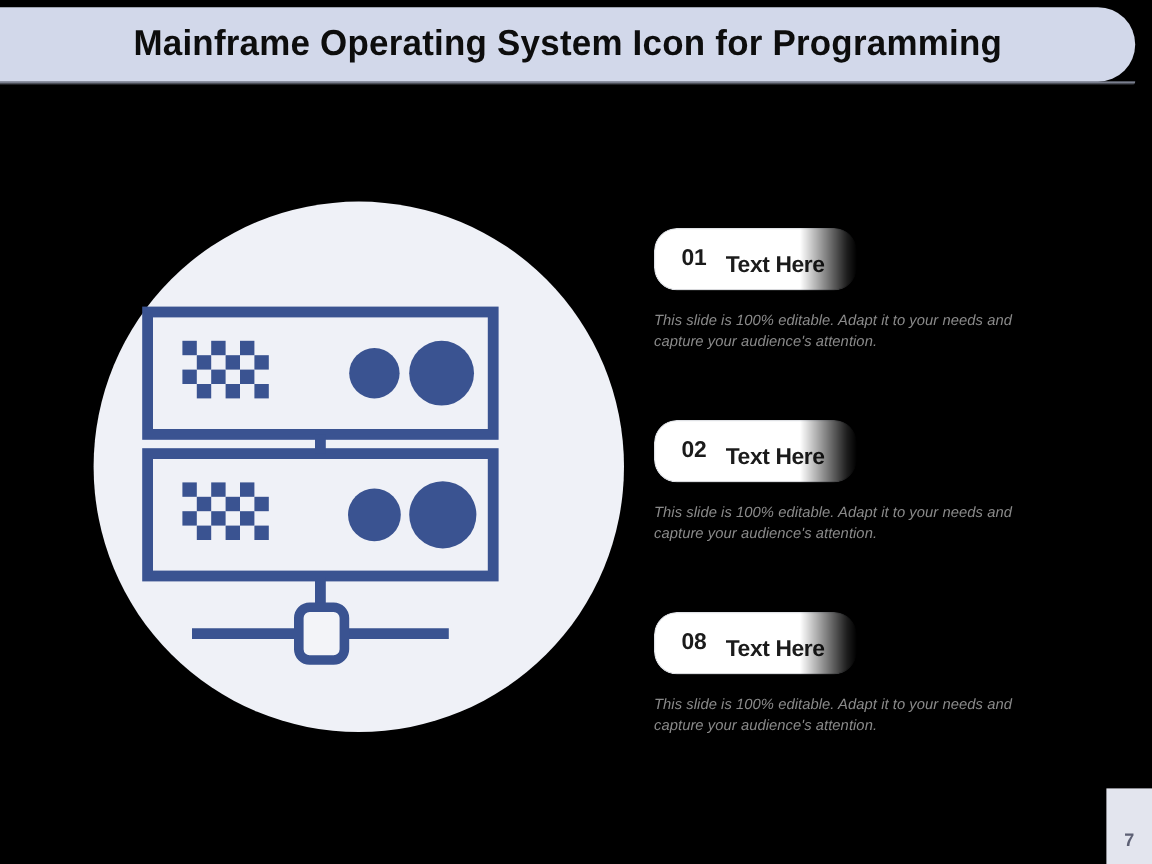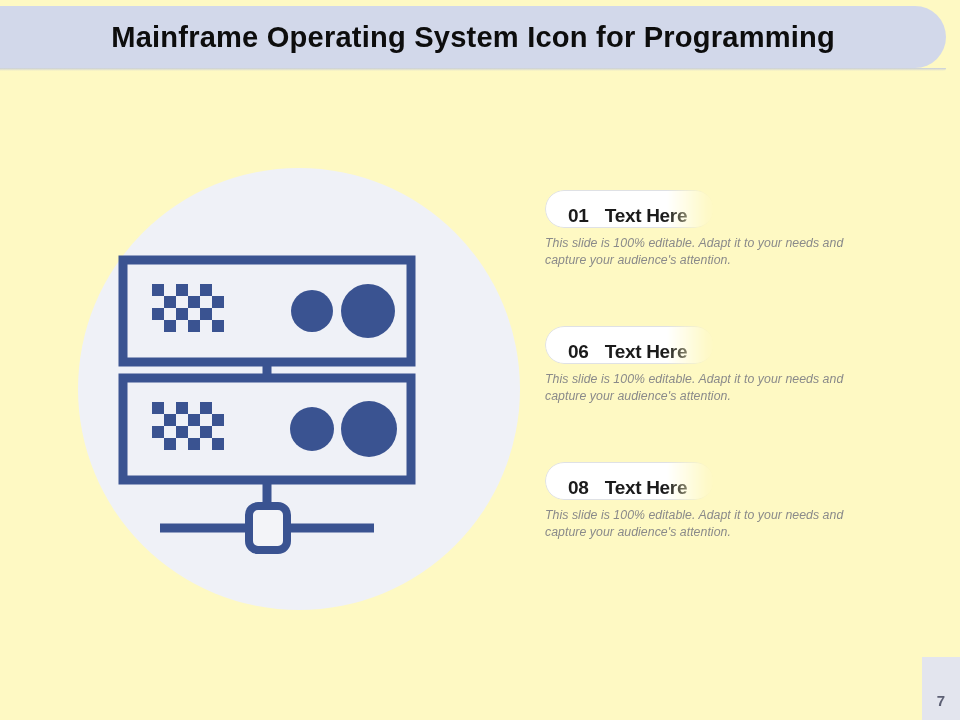--- a/index.html
+++ b/index.html
@@ -15,21 +15,21 @@
     overflow: hidden;
     position: relative;
   }
 
   #slide {
     position: absolute;
     left: 0;
     top: 0;
     width: 960px;
     height: 720px;
-    background: #fef9c3;
+    background: #000000;
     overflow: hidden;
   }
 
   
   #title-bar {
     position: absolute;
     left: -14px;
     top: 6px;
     width: 960px;
     height: 62px;
@@ -93,22 +93,22 @@
     top: 190px;
     width: 400px;
   }
   .content-block {
     position: relative;
     margin-bottom: 56px;
   }
   .pill {
     position: relative;
     display: inline-flex;
-    align-items: flex-end;
-    height: 38px;
+    align-items: center;
+    height: 52px;
     padding: 0 26px 0 22px;
     border: 1.3px solid #dfe1e5;
     border-radius: 19px;
     background: #ffffff;
     box-sizing: border-box;
     -webkit-mask-image: linear-gradient(to right, #000 0%, #000 72%, rgba(0,0,0,0.12) 95%, rgba(0,0,0,0) 100%);
     mask-image: linear-gradient(to right, #000 0%, #000 72%, rgba(0,0,0,0.12) 95%, rgba(0,0,0,0) 100%);
   }
   .pill-num {
     font-family: "Liberation Sans", sans-serif;
@@ -121,21 +121,21 @@
     font-family: "Liberation Sans", sans-serif;
     font-size: 19px;
     font-weight: bold;
     color: #1b1b1b;
     margin-left: 16px;
     letter-spacing: -0.3px;
     white-space: nowrap;
     margin-top: 12px;
   }
   .block-body {
-    margin-top: 7px;
+    margin-top: 17px;
     width: 330px;
     font-family: "Liberation Sans", sans-serif;
     font-size: 12.3px;
     font-style: italic;
     color: #8a8a8a;
     line-height: 1.42;
     letter-spacing: 0.05px;
   }
 
   
@@ -227,21 +227,21 @@
     <div class="content-block">
       <div class="pill">
         <span class="pill-num">01</span>
         <span class="pill-label">Text Here</span>
       </div>
       <div class="block-body">This slide is 100% editable. Adapt it to your needs and capture your audience's attention.</div>
     </div>
 
     <div class="content-block">
       <div class="pill">
-        <span class="pill-num">06</span>
+        <span class="pill-num">02</span>
         <span class="pill-label">Text Here</span>
       </div>
       <div class="block-body">This slide is 100% editable. Adapt it to your needs and capture your audience's attention.</div>
     </div>
 
     <div class="content-block">
       <div class="pill">
         <span class="pill-num">08</span>
         <span class="pill-label">Text Here</span>
       </div>

